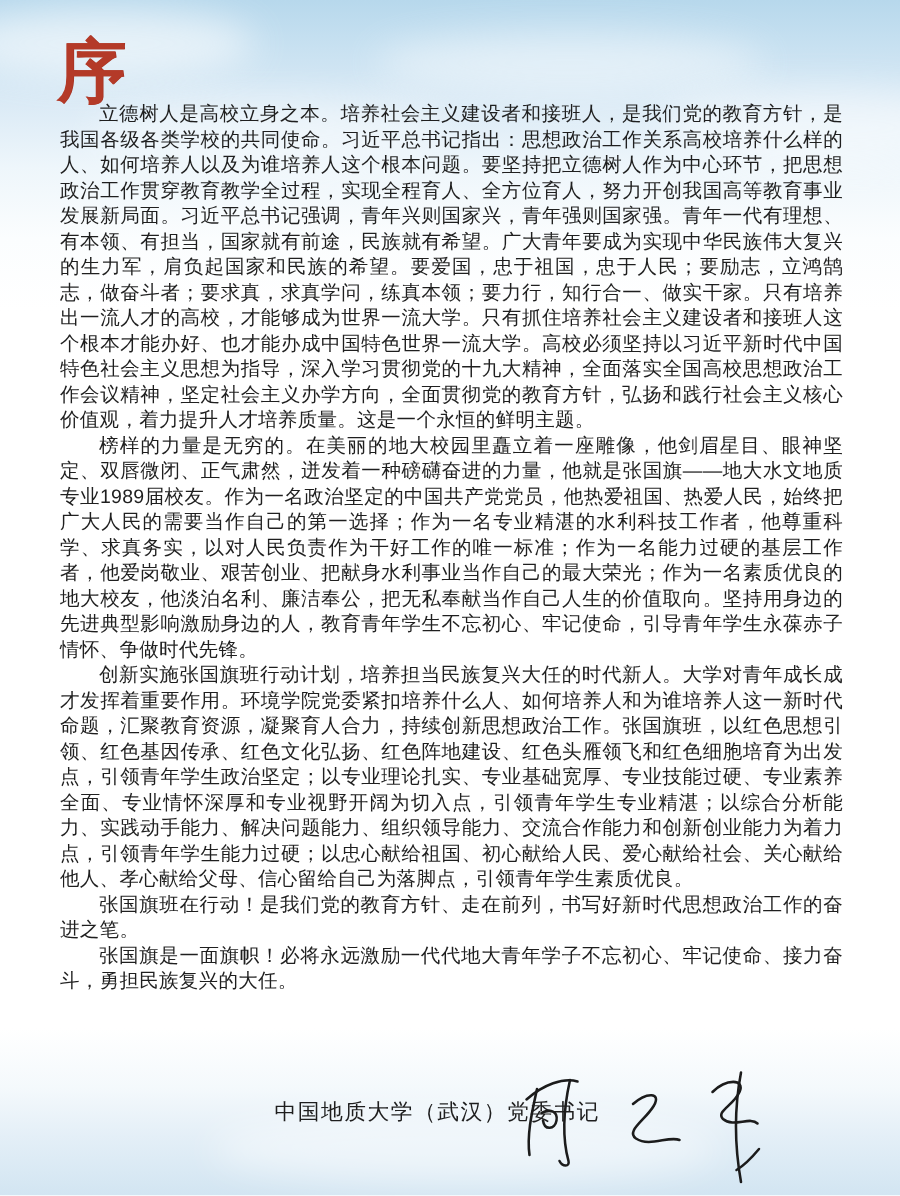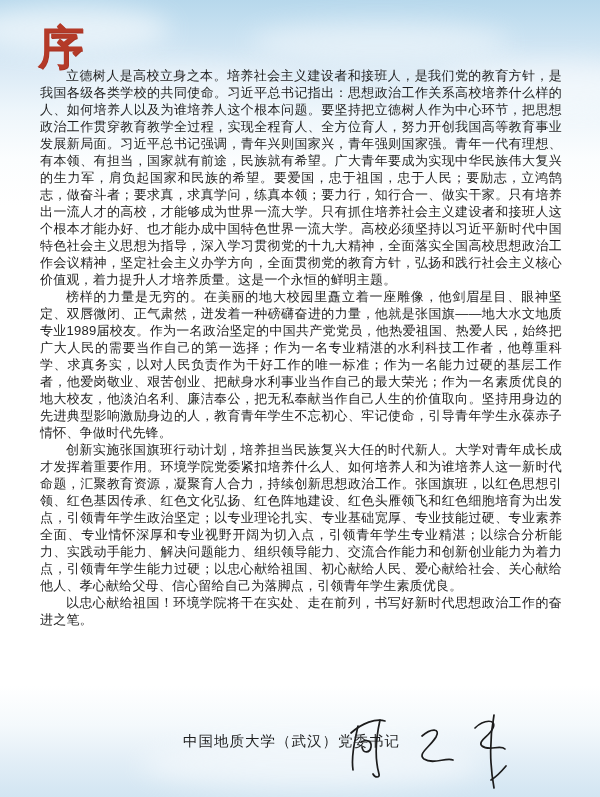--- a/index.html
+++ b/index.html
@@ -100,21 +100,22 @@
   <div class="cloud c3"></div>
   <div class="cloud c4"></div>
   <div class="cloud c5"></div>
 
   <div class="title">序</div>
 
   <div class="body-text">
     <p>立德树人是高校立身之本。培养社会主义建设者和接班人，是我们党的教育方针，是我国各级各类学校的共同使命。习近平总书记指出：思想政治工作关系高校培养什么样的人、如何培养人以及为谁培养人这个根本问题。要坚持把立德树人作为中心环节，把思想政治工作贯穿教育教学全过程，实现全程育人、全方位育人，努力开创我国高等教育事业发展新局面。习近平总书记强调，青年兴则国家兴，青年强则国家强。青年一代有理想、有本领、有担当，国家就有前途，民族就有希望。广大青年要成为实现中华民族伟大复兴的生力军，肩负起国家和民族的希望。要爱国，忠于祖国，忠于人民；要励志，立鸿鹄志，做奋斗者；要求真，求真学问，练真本领；要力行，知行合一、做实干家。只有培养出一流人才的高校，才能够成为世界一流大学。只有抓住培养社会主义建设者和接班人这个根本才能办好、也才能办成中国特色世界一流大学。高校必须坚持以习近平新时代中国特色社会主义思想为指导，深入学习贯彻党的十九大精神，全面落实全国高校思想政治工作会议精神，坚定社会主义办学方向，全面贯彻党的教育方针，弘扬和践行社会主义核心价值观，着力提升人才培养质量。这是一个永恒的鲜明主题。</p>
     <p>榜样的力量是无穷的。在美丽的地大校园里矗立着一座雕像，他剑眉星目、眼神坚定、双唇微闭、正气肃然，迸发着一种磅礴奋进的力量，他就是张国旗——地大水文地质专业1989届校友。作为一名政治坚定的中国共产党党员，他热爱祖国、热爱人民，始终把广大人民的需要当作自己的第一选择；作为一名专业精湛的水利科技工作者，他尊重科学、求真务实，以对人民负责作为干好工作的唯一标准；作为一名能力过硬的基层工作者，他爱岗敬业、艰苦创业、把献身水利事业当作自己的最大荣光；作为一名素质优良的地大校友，他淡泊名利、廉洁奉公，把无私奉献当作自己人生的价值取向。坚持用身边的先进典型影响激励身边的人，教育青年学生不忘初心、牢记使命，引导青年学生永葆赤子情怀、争做时代先锋。</p>
     <p>创新实施张国旗班行动计划，培养担当民族复兴大任的时代新人。大学对青年成长成才发挥着重要作用。环境学院党委紧扣培养什么人、如何培养人和为谁培养人这一新时代命题，汇聚教育资源，凝聚育人合力，持续创新思想政治工作。张国旗班，以红色思想引领、红色基因传承、红色文化弘扬、红色阵地建设、红色头雁领飞和红色细胞培育为出发点，引领青年学生政治坚定；以专业理论扎实、专业基础宽厚、专业技能过硬、专业素养全面、专业情怀深厚和专业视野开阔为切入点，引领青年学生专业精湛；以综合分析能力、实践动手能力、解决问题能力、组织领导能力、交流合作能力和创新创业能力为着力点，引领青年学生能力过硬；以忠心献给祖国、初心献给人民、爱心献给社会、关心献给他人、孝心献给父母、信心留给自己为落脚点，引领青年学生素质优良。</p>
-    <p>以忠心献给祖国！环境学院将干在实处、走在前列，书写好新时代思想政治工作的奋进之笔。</p>
+    <p>张国旗班在行动！是我们党的教育方针、走在前列，书写好新时代思想政治工作的奋进之笔。</p>
+    <p>张国旗是一面旗帜！必将永远激励一代代地大青年学子不忘初心、牢记使命、接力奋斗，勇担民族复兴的大任。</p>
   </div>
 
   <div class="sig-row">
     <span class="sig-role">中国地质大学（武汉）党委书记</span>
     <svg class="sig-svg" width="185" height="88" viewBox="0 0 185 88" role="img" aria-label="何光彩">
 
       <path d="M16 18 C13 32 9 48 11 62"></path>
       <path d="M9 25 C20 15 34 10 43 13"></path>
       <path d="M38 12 C34 30 32 48 37 66 C38 70 33 70 31 66"></path>
       <path d="M19 34 C25 31 30 33 29 39 C28 45 21 46 20 39"></path>

